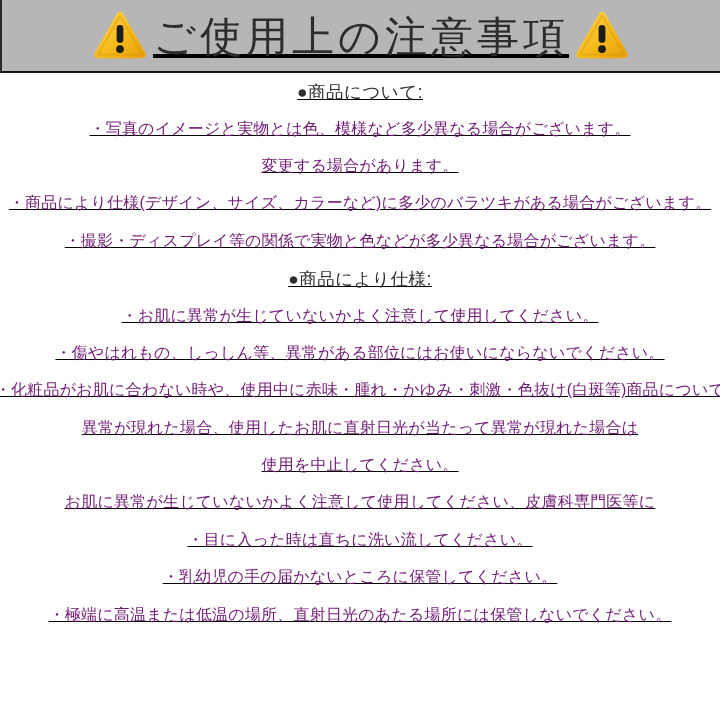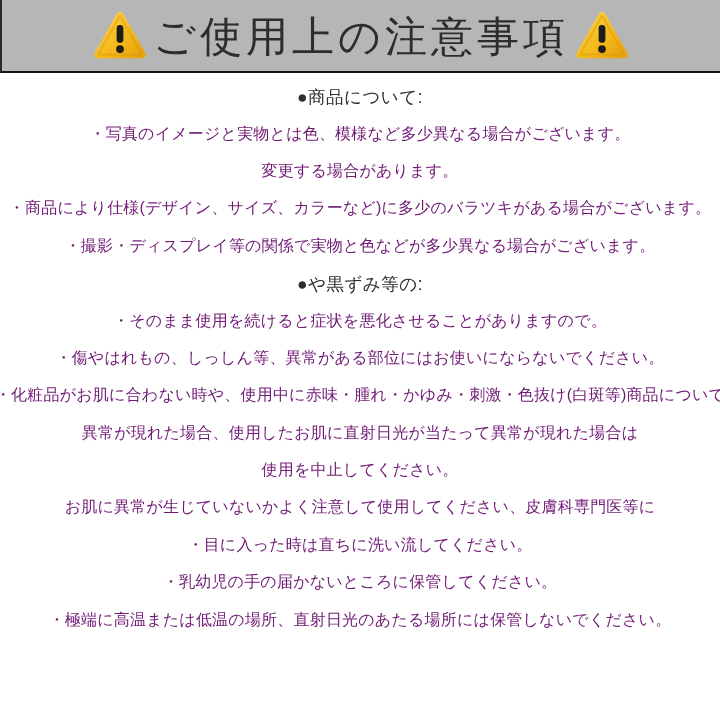--- a/index.html
+++ b/index.html
@@ -1,21 +1,21 @@
 <!DOCTYPE html>
 <html lang="ja"><head>
 <meta charset="utf-8">
 <style>
   * { margin: 0; padding: 0; box-sizing: border-box; }
   html, body { background: #ffffff; }
   body {
     font-family: "Liberation Sans", "DejaVu Sans", sans-serif;
     width: 720px; height: 720px; overflow: hidden;
   }
-  .page { width: 720px; height: 616px; background: #ffffff; position: relative; }
+  .page { width: 720px; height: 616px; background: #ffffff; position: relative; text-decoration: underline; }
 
   
   .notice-header {
     height: 73px;
     background: #b6b6b6;
     border-bottom: 2px solid #141414;
     border-left: 2px solid #2a2a2a;
     display: flex;
     align-items: center;
     justify-content: center;
@@ -27,21 +27,21 @@
     color: #2d2d2d;
     letter-spacing: 4px;
     white-space: nowrap;
     line-height: 1;
     padding-top: 2px;
   }
   .warn-icon { width: 54px; height: 56px; display: inline-flex; flex: 0 0 auto; }
   .warn-icon svg { width: 100%; height: 100%; display: block; }
 
   
-  .notice-body { padding-top: 5px; }
+  .notice-body { }
   .row {
     height: 37.4px;
     display: flex;
     align-items: center;
     justify-content: center;
     font-size: 16px;
     color: #701a75;
     white-space: nowrap;
     letter-spacing: 0.2px;
   }
@@ -93,22 +93,22 @@
   </header>
 
   <main class="notice-body">
 
     <div class="row heading">●商品について:</div>
     <div class="row">・写真のイメージと実物とは色、模様など多少異なる場合がございます。</div>
     <div class="row">変更する場合があります。</div>
     <div class="row">・商品により仕様(デザイン、サイズ、カラーなど)に多少のバラツキがある場合がございます。</div>
     <div class="row">・撮影・ディスプレイ等の関係で実物と色などが多少異なる場合がございます。</div>
 
-    <div class="row heading">●や黒ずみ等の:</div>
-    <div class="row">・そのまま使用を続けると症状を悪化させることがありますので。</div>
+    <div class="row heading">●商品により仕様:</div>
+    <div class="row">・お肌に異常が生じていないかよく注意して使用してください。</div>
     <div class="row">・傷やはれもの、しっしん等、異常がある部位にはお使いにならないでください。</div>
     <div class="row">・化粧品がお肌に合わない時や、使用中に赤味・腫れ・かゆみ・刺激・色抜け(白斑等)商品について</div>
     <div class="row">異常が現れた場合、使用したお肌に直射日光が当たって異常が現れた場合は</div>
     <div class="row">使用を中止してください。</div>
     <div class="row">お肌に異常が生じていないかよく注意して使用してください、皮膚科専門医等に</div>
     <div class="row">・目に入った時は直ちに洗い流してください。</div>
     <div class="row">・乳幼児の手の届かないところに保管してください。</div>
     <div class="row">・極端に高温または低温の場所、直射日光のあたる場所には保管しないでください。</div>
   </main>
 

